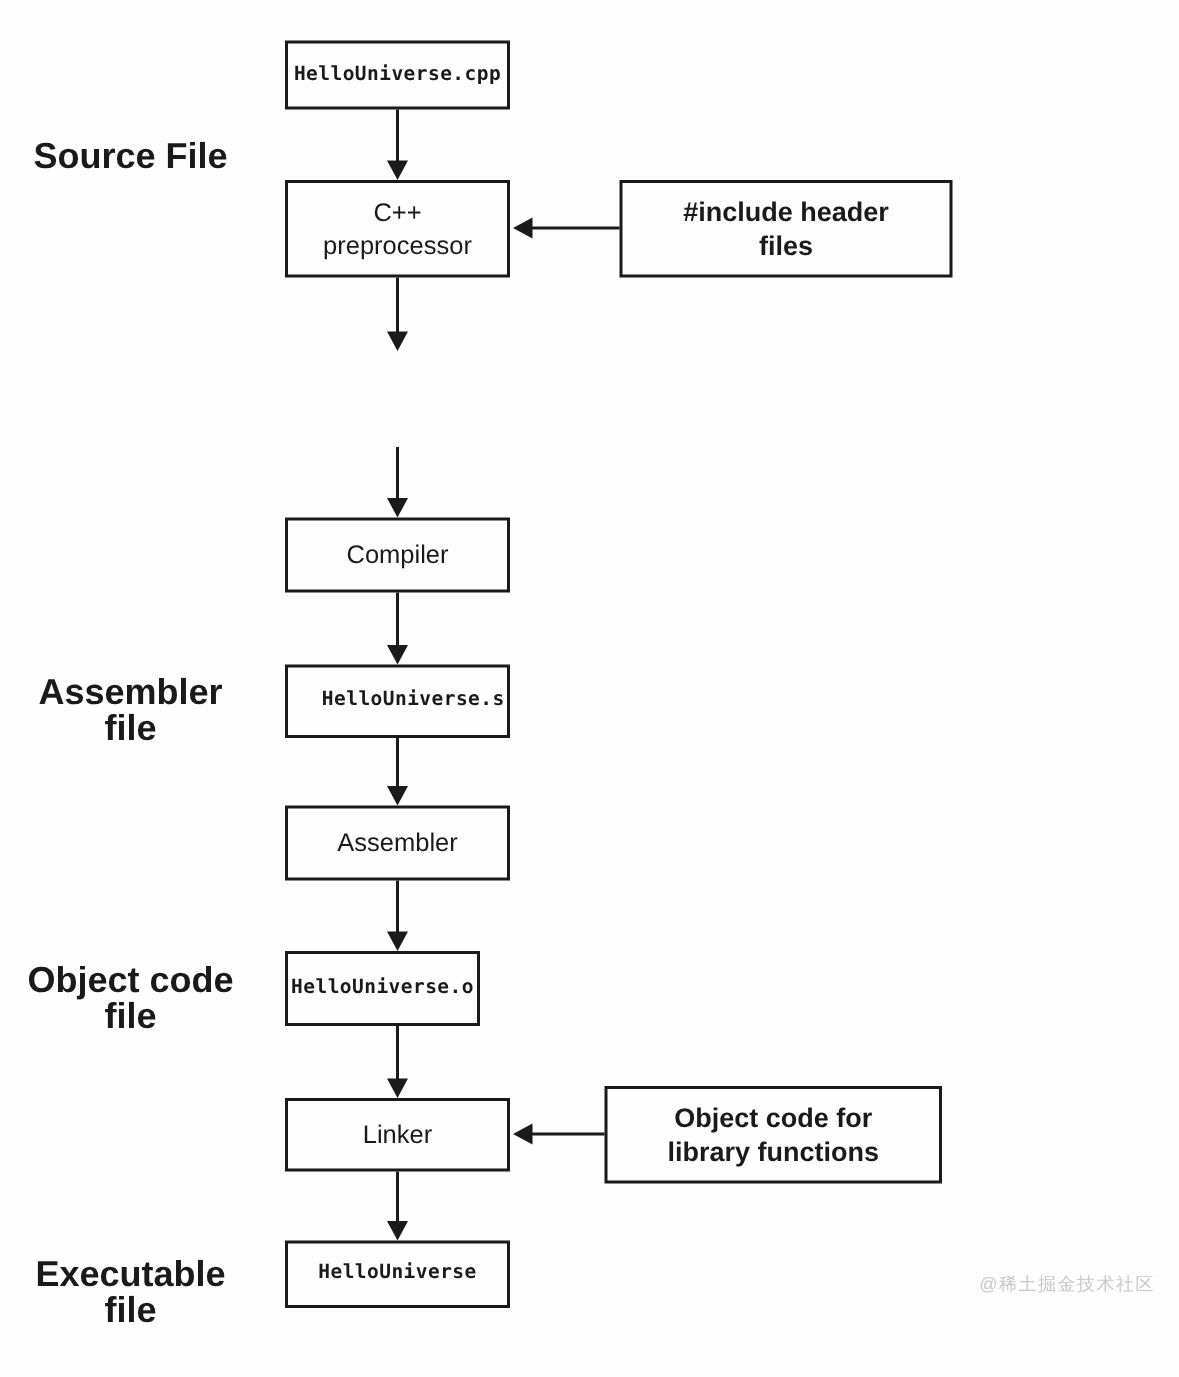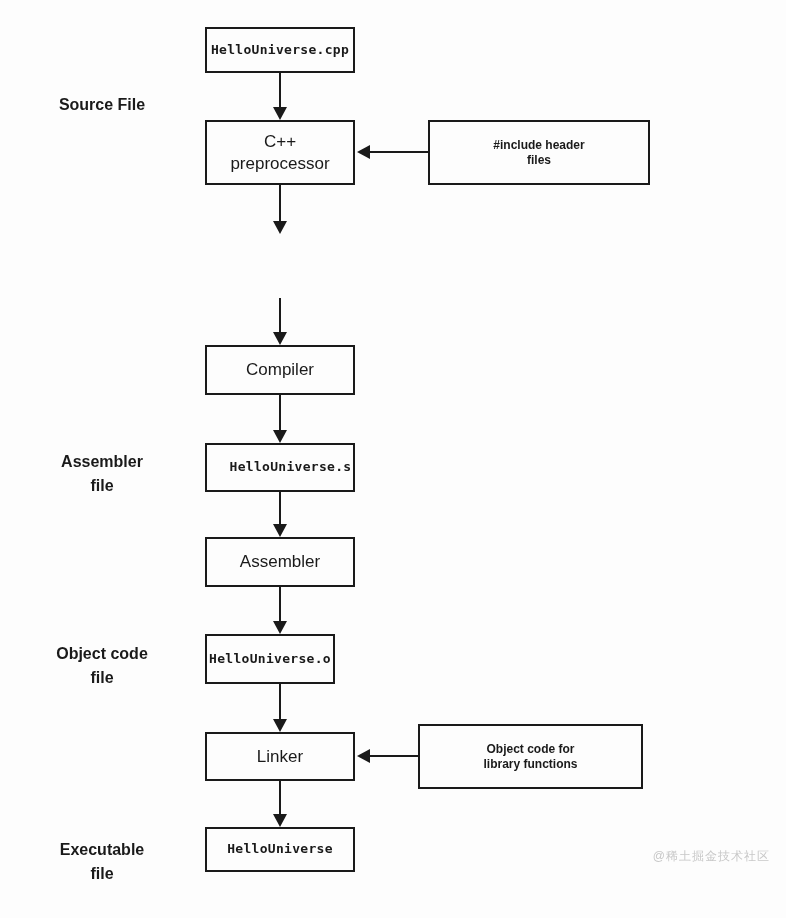--- a/index.html
+++ b/index.html
@@ -4,42 +4,42 @@
 <style>
   * { margin: 0; padding: 0; box-sizing: border-box; }
   html, body { width: 786px; height: 918px; }
   body {
     position: relative;
     background: var(--bg, #fdfdfd);
     font-family: "Liberation Sans", sans-serif;
     color: var(--line, #1a1a1a);
     overflow: hidden;
   }
-  .canvas { position: absolute; inset: 0; margin-left: 15px; }
+  .canvas { position: absolute; inset: 0; }
 
   .box {
     position: absolute;
     border: 2px solid var(--line, #1a1a1a);
     background: var(--bg, #fdfdfd);
     display: flex;
     flex-direction: column;
     align-items: center;
     justify-content: center;
     text-align: center;
     line-height: 1.25;
   }
   .box.sans  { font-size: 17px; font-weight: 400; }
   .box.mono  { font-family: "DejaVu Sans Mono", monospace; font-size: 13px; font-weight: 700; letter-spacing: 0.3px; }
-  .box.note  { font-size: 12px; font-weight: 700; }
+  .box.note  { font-size: 18px; font-weight: 700; }
 
   .side-label {
     position: absolute;
     width: 150px;
     text-align: center;
-    font-size: 16px;
+    font-size: 24px;
     font-weight: 700;
     line-height: 24px;
   }
 
   
   .varrow { position: absolute; width: 16px; margin-left: -8px; }
   .varrow::before {
     content: ""; position: absolute; left: 7px; top: 0; bottom: 11px;
     width: 2px; background: var(--line, #1a1a1a);
   }

